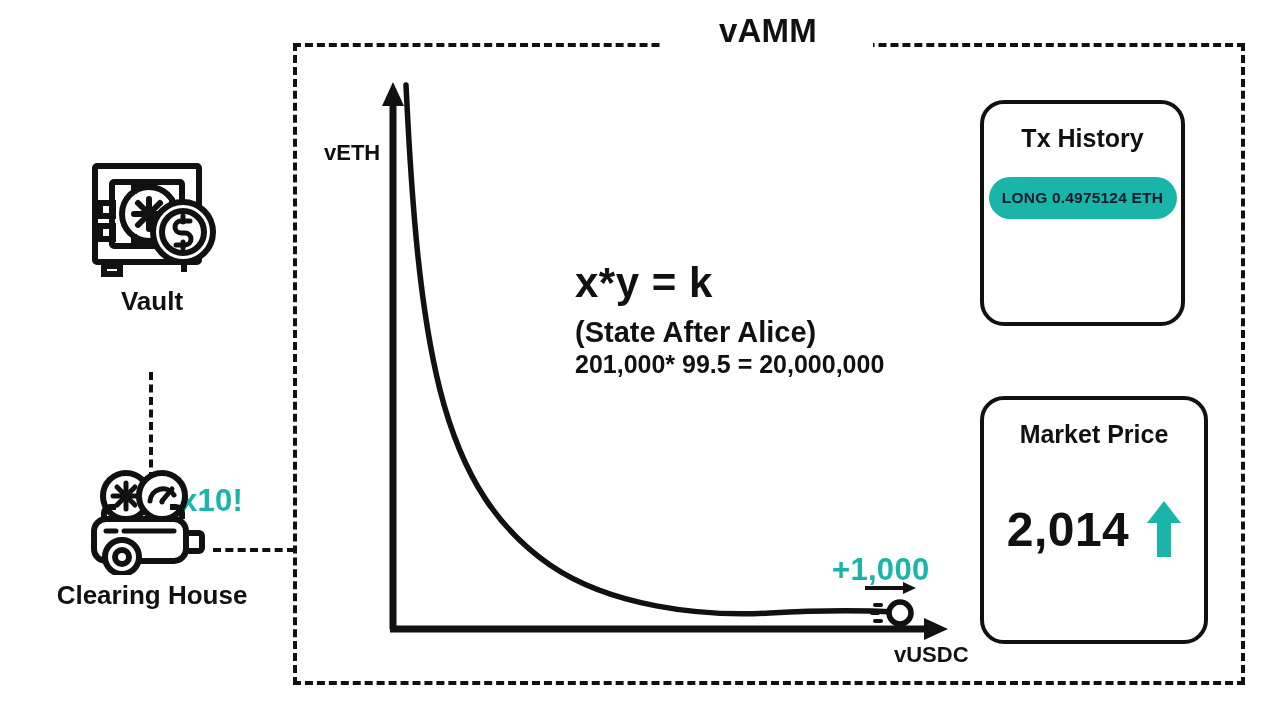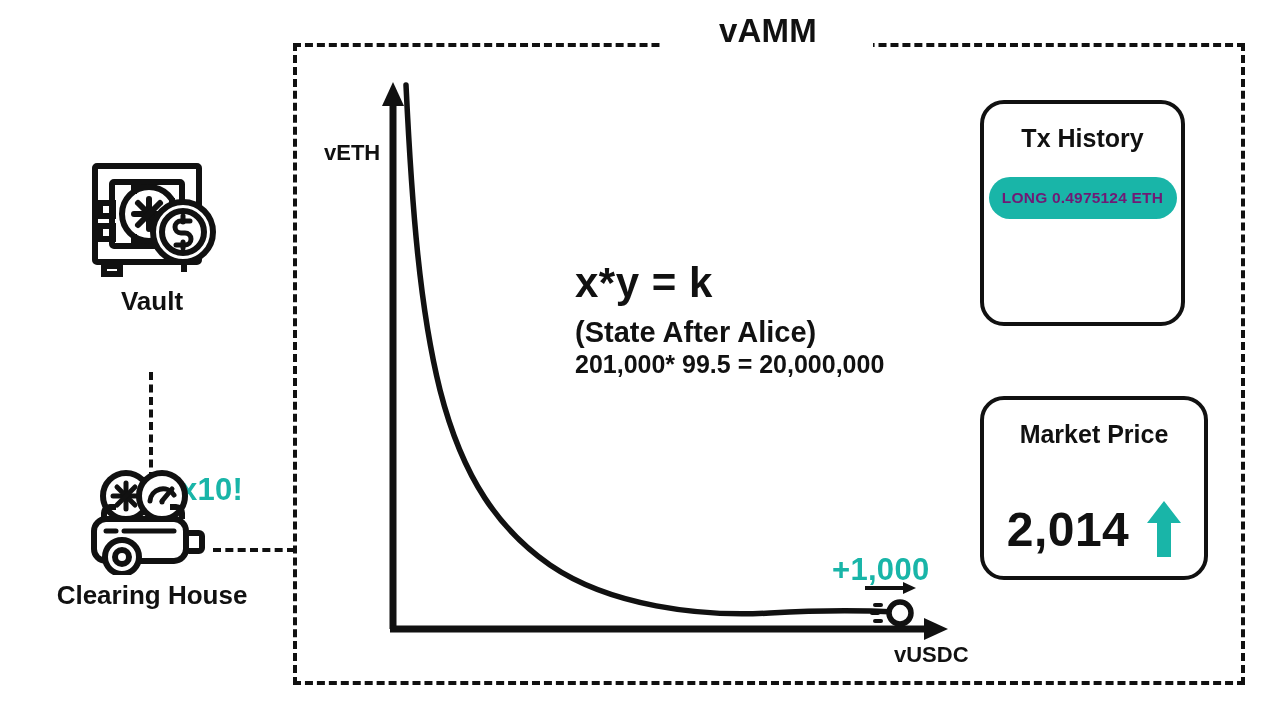--- a/index.html
+++ b/index.html
@@ -94,21 +94,21 @@
     justify-content: center;
   }
   .ch-label {
     margin-top: 4px;
     font-size: 26px;
     font-weight: 700;
   }
   .leverage-badge {
     position: absolute;
     left: 180px;
-    top: 472px;
+    top: 483px;
     font-size: 31px;
     font-weight: 700;
     color: #19B5A8;
     letter-spacing: .3px;
   }
 
   
   .conn-vertical {
     position: absolute;
     left: 149px;
@@ -196,35 +196,35 @@
   .card-tx {
     left: 980px;
     top: 100px;
     width: 205px;
     height: 226px;
   }
   .card-price {
     left: 980px;
     top: 396px;
     width: 228px;
-    height: 184px;
+    height: 248px;
   }
   .card-title {
     text-align: center;
     font-size: 25px;
     font-weight: 700;
     margin-top: 20px;
   }
   .tx-pill {
     margin: 24px auto 0;
     width: 188px;
     height: 42px;
     border-radius: 21px;
     background: #19B5A8;
-    color: #701a75;
+    color: #0f172a;
     font-size: 15.5px;
     font-weight: 700;
     letter-spacing: .2px;
     display: flex;
     align-items: center;
     justify-content: center;
   }
   .price-row {
     margin-top: 52px;
     display: flex;

